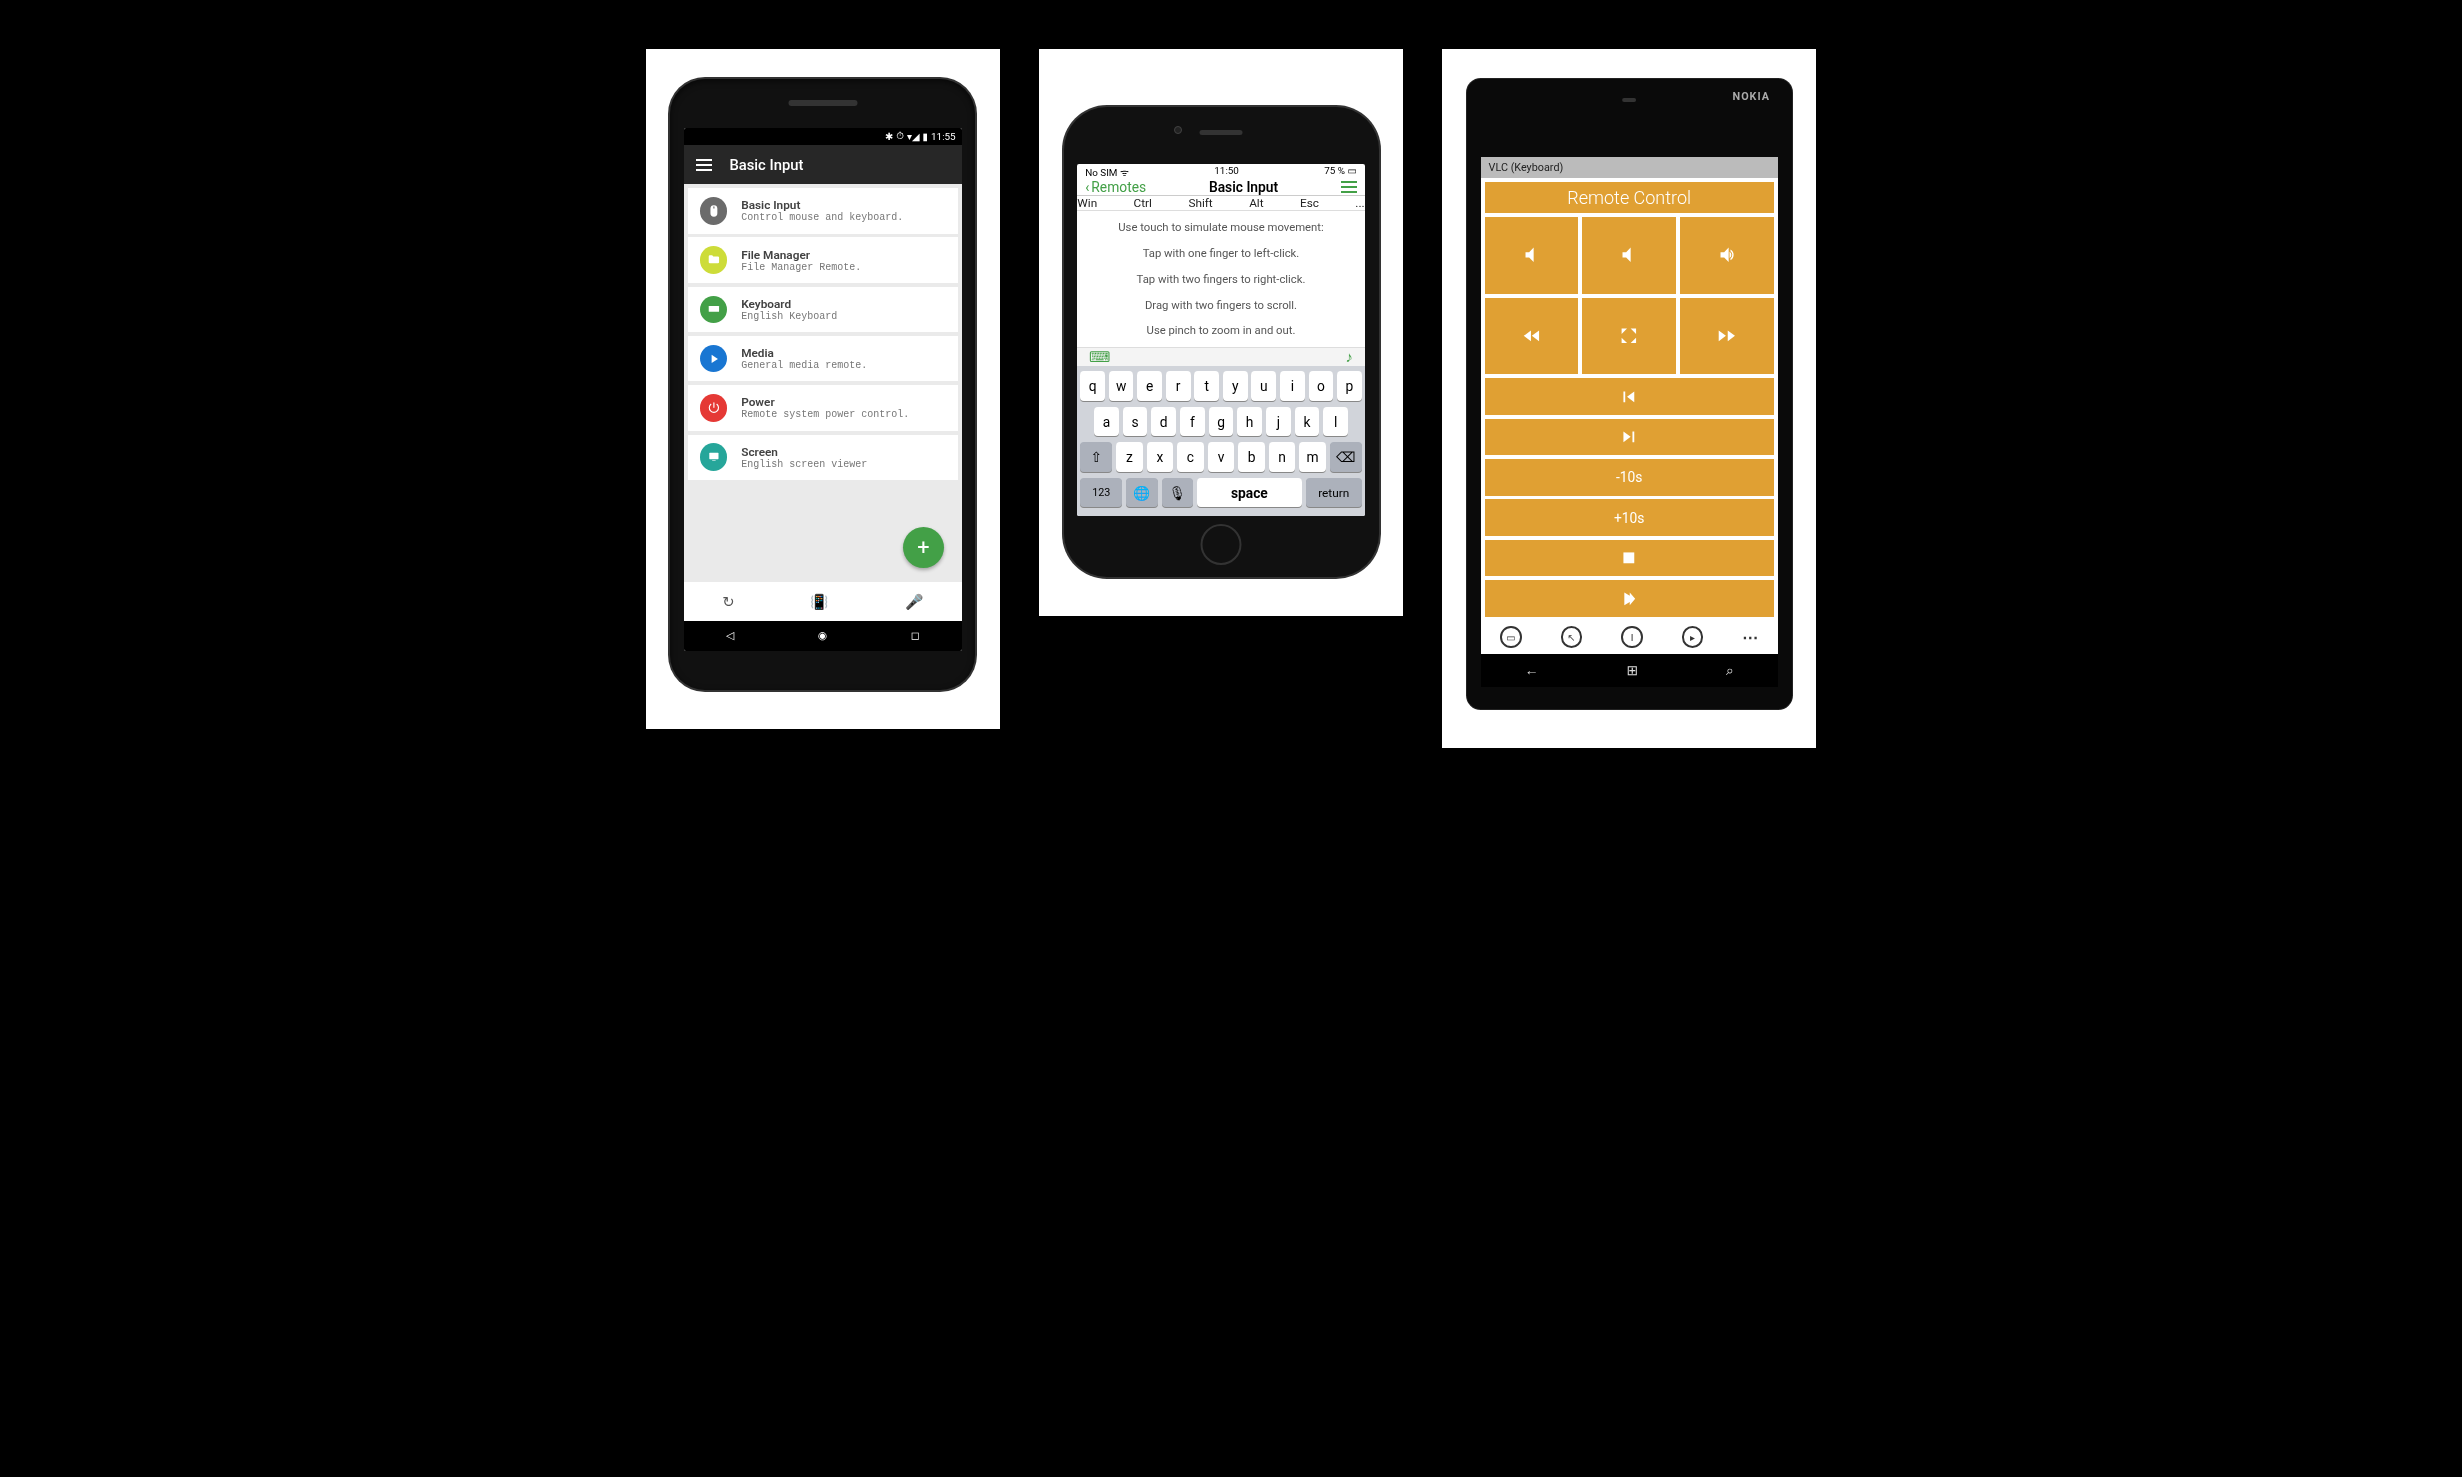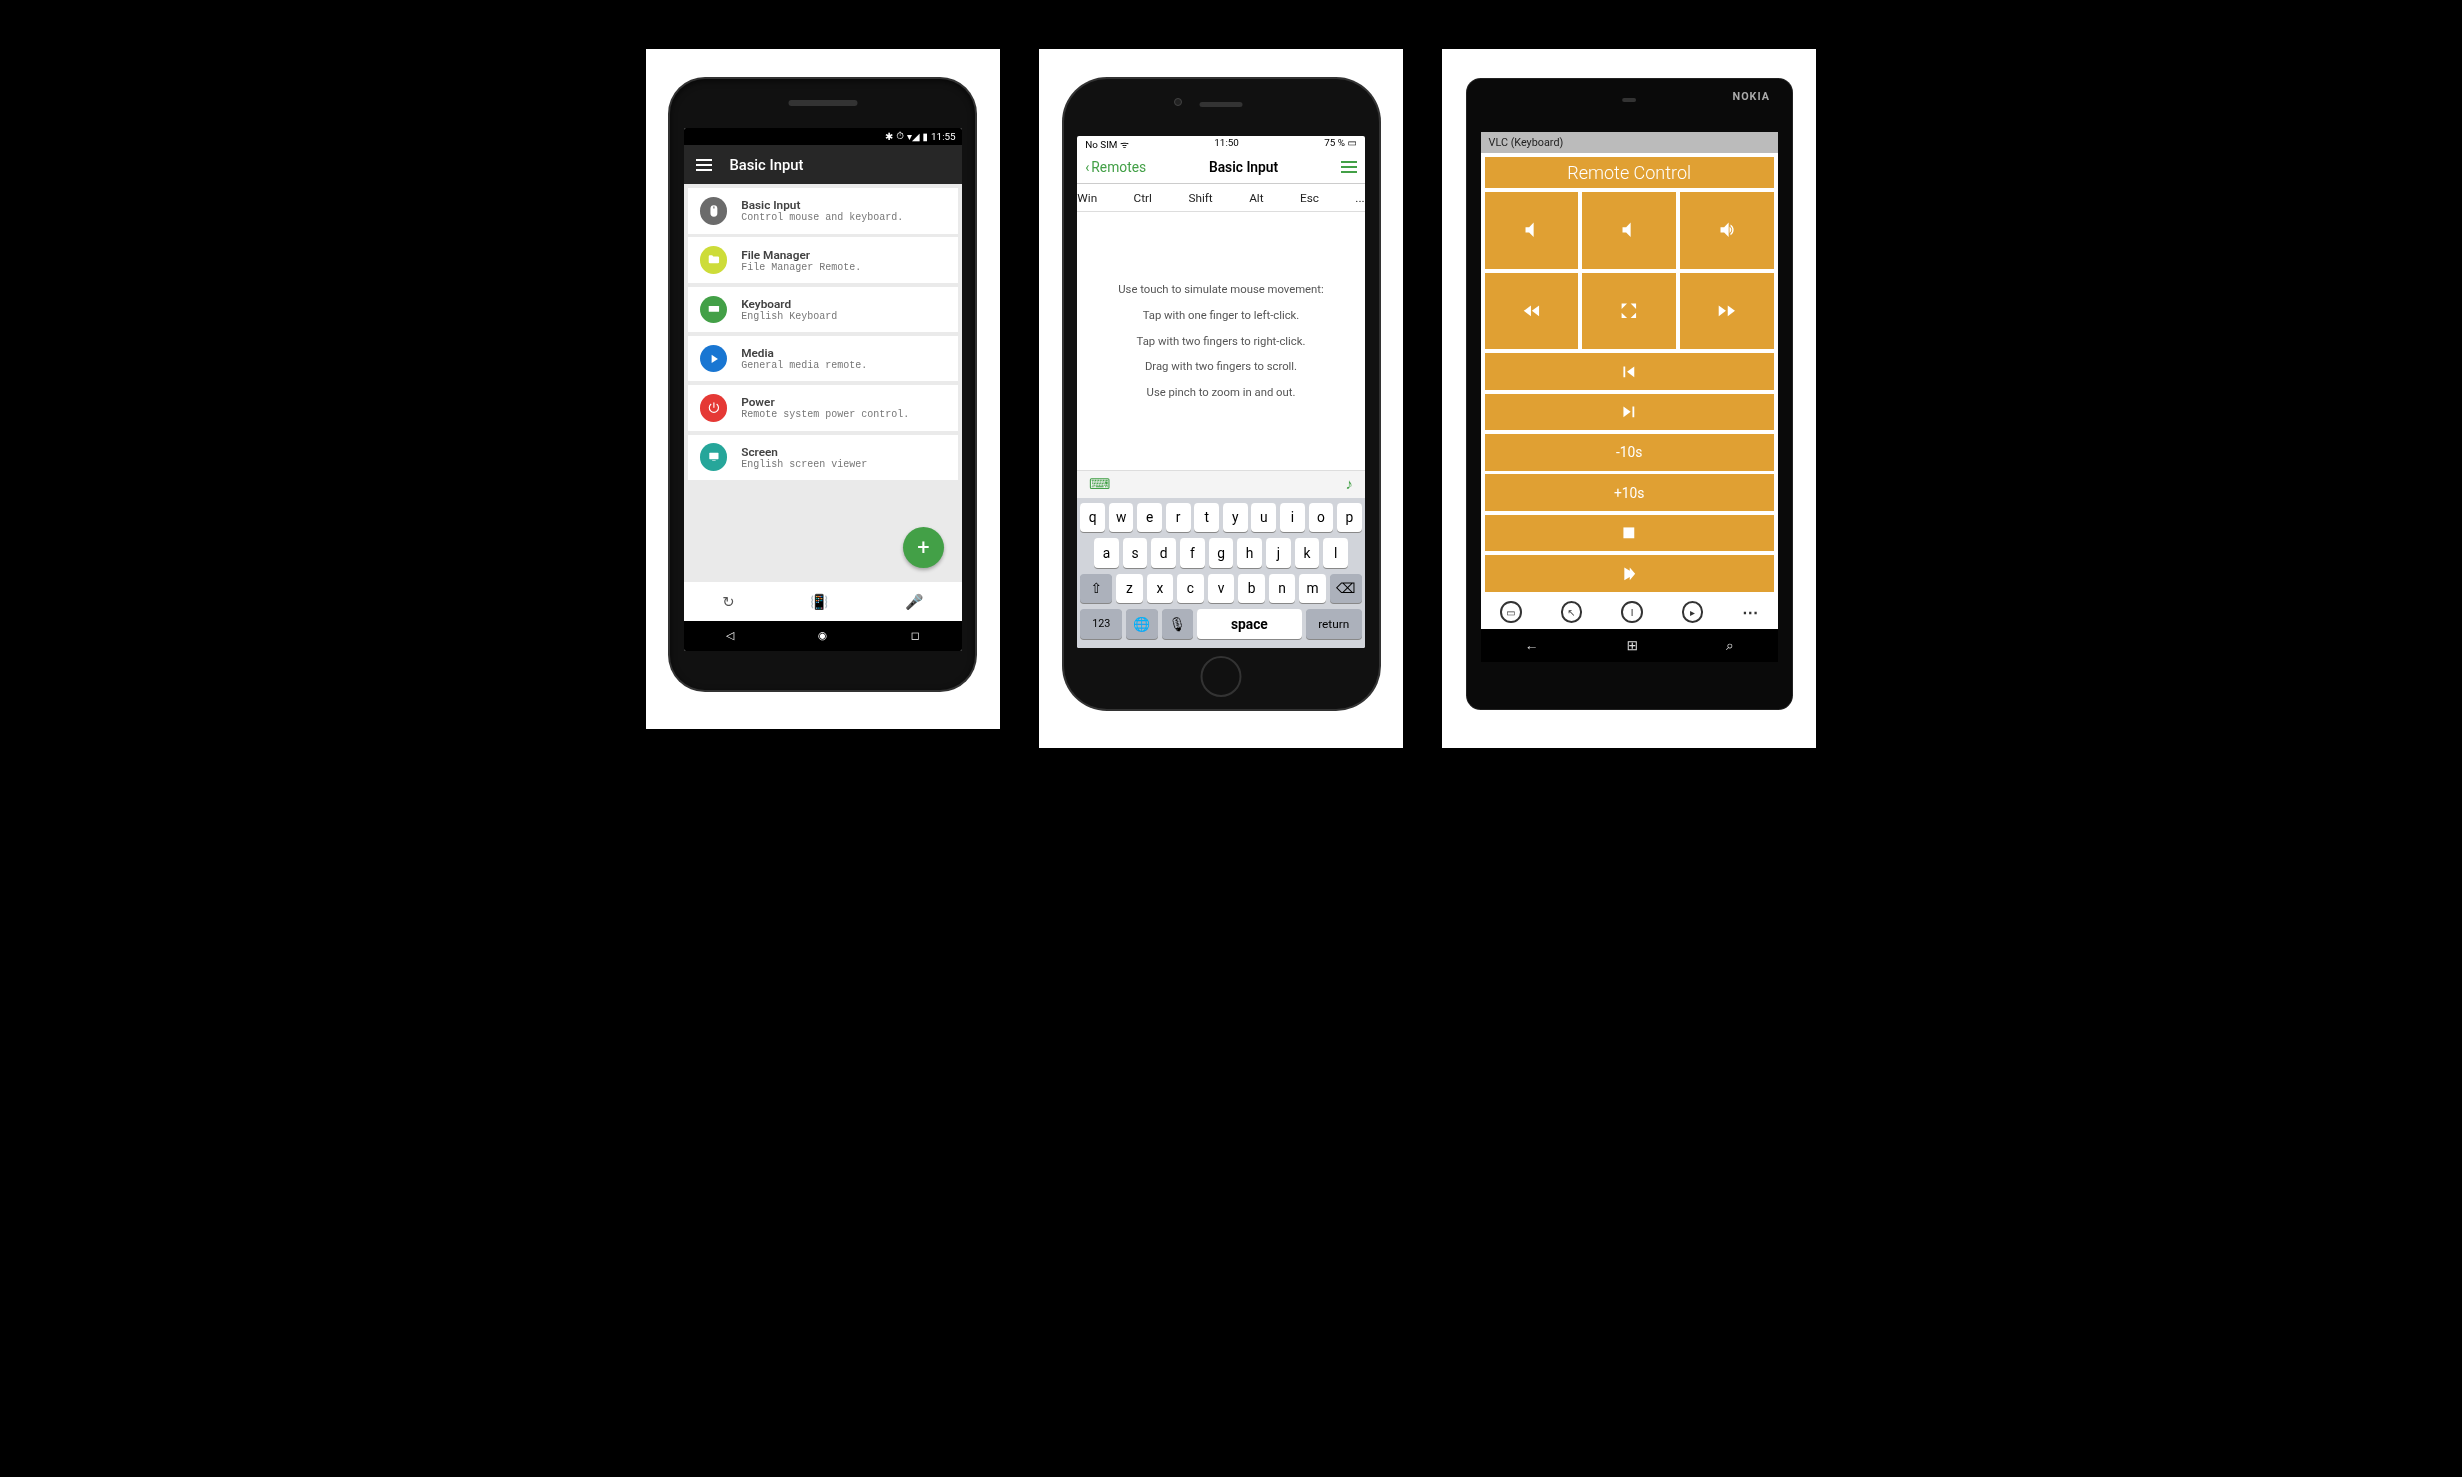--- a/index.html
+++ b/index.html
@@ -18,21 +18,21 @@
   .px-item { background: #fff; margin-bottom: 3.9px; padding: 8.9px 11.8px; display: flex; align-items: center; gap: 13.8px; }
   .px-icon { width: 27.6px; height: 27.6px; border-radius: 50%; display: flex; align-items: center; justify-content: center; flex-shrink: 0; }
   .px-icon svg { width: 13.8px; height: 13.8px; }
   .px-txt .ttl { font-size: 11.8px; font-weight: 600; color: #424242; }
   .px-txt .sub { font-size: 10px; color: #777; font-family: Liberation Mono, monospace; }
   .fab { position: absolute; right: 17.7px; bottom: 13.8px; width: 41px; height: 41px; border-radius: 50%; background: #43a047; color: #fff; font-size: 21.7px; display: flex; align-items: center; justify-content: center; box-shadow: 0 2px 3.9px rgba(0,0,0,.3); }
   .px-bottom { height: 39px; background: #fff; display: flex; justify-content: space-around; align-items: center; color: #555; font-size: 14.8px; }
   .px-nav { height: 29.6px; background: #000; display: flex; justify-content: space-around; align-items: center; color: #fff; font-size: 10.8px; }
 
   
-  .iphone { width: 315px; height: 630px; background: #111; border-radius: 43px; padding: 57px 13.8px 61px; position: relative; box-shadow: 0 0 0 2px #333; }
+  .iphone { width: 315px; height: 470px; background: #111; border-radius: 43px; padding: 57px 13.8px 61px; position: relative; box-shadow: 0 0 0 2px #333; margin-top: 28px; }
   .ip-spk { position: absolute; top: 23.6px; left: 50%; transform: translateX(-50%); width: 43px; height: 4.9px; background: #333; border-radius: 3px; }
   .ip-cam { position: absolute; top: 19.7px; left: calc(50% - 47px); width: 7.9px; height: 7.9px; background: #222; border-radius: 50%; border:1px solid #444; }
   .ip-home { position: absolute; bottom: 11.8px; left: 50%; transform: translateX(-50%); width: 41px; height: 41px; border: 2px solid #333; border-radius: 50%; }
   .ip-screen { width: 100%; height: 100%; background: #fff; display: flex; flex-direction: column; border-radius: 2px; overflow: hidden; }
   .ip-status { height: 15.8px; font-size: 9.9px; display: flex; justify-content: space-between; padding: 1px 7.9px; color: #000; }
   .ip-navbar { height: 33px; border-bottom: 1px solid #ccc; display: flex; align-items: center; justify-content: space-between; padding: 0 7.9px; font-size: 13.8px; }
   .ip-back { color: #43a047; display: flex; align-items: center; gap: 2px; font-size: 13.8px; }
   .ip-title { font-weight: 600; }
   .ip-menu { display: flex; flex-direction: column; gap: 3px; }
   .ip-menu span { width: 15.8px; height: 2px; background: #43a047; }
@@ -44,21 +44,21 @@
   .key { background: #fff; border-radius: 3.9px; height: 29.6px; display: flex; align-items: center; justify-content: center; font-size: 13.8px; color: #000; box-shadow: 0 1px 0 #888; }
   .key.l { flex: 1; }
   .key.fn { background: #acb1bb; }
   .key.space { flex: 3; font-weight: bold; }
   .key.ret { flex: 1.6; background: #acb1bb; font-size: 11.8px; }
 
   
   .nokia { width: 325px; height: 630px; background: #0a0a0a; border-radius: 13.8px; padding: 53px 14px 47px; position: relative; box-shadow: 0 0 0 1px #222; }
   .nk-brand { position: absolute; top: 11.8px; right: 21.7px; color: #aaa; font-size: 10.8px; font-weight: bold; letter-spacing: 1px; }
   .nk-spk { position: absolute; top: 19.7px; left: 50%; transform: translateX(-50%); width: 13.8px; height: 3.9px; background: #333; border-radius: 2px; }
-  .nk-screen { width: 100%; height: 100%; background: #fff; display: flex; flex-direction: column; }
+  .nk-screen { width: 100%; height: 100%; background: #fff; display: flex; flex-direction: column; margin-top: 25px; }
   .nk-top { height: 21.7px; background: #bbb; color: #222; font-size: 10.8px; display: flex; align-items: center; padding: 0 7.9px; }
   .nk-title { text-align: center; background: #e0a033; color: #fff; margin: 3.9px 3.9px 0; padding: 4.9px 0; font-size: 18px; font-weight: 300; }
   .nk-grid { flex: 1; display: grid; grid-template-columns: repeat(3,1fr); gap: 3.9px; padding: 3.9px; grid-auto-rows: 1fr; }
   .nk-btn { background: #e0a033; color: #fff; display: flex; align-items: center; justify-content: center; font-size: 13.8px; } 
   .nk-btn svg { width: 21.7px; height: 21.7px; fill: #fff; }
   .nk-icons { height: 33px; display: flex; justify-content: space-around; align-items: center; color: #333; }
   .nk-icons .ci { width: 21.7px; height: 21.7px; border: 2px solid #333; border-radius: 50%; display: flex; align-items: center; justify-content: center; font-size: 9.9px; }
   .nk-nav { height: 33px; background: #000; display: flex; justify-content: space-around; align-items: center; color: #ddd; font-size: 13.8px; }
 
   

